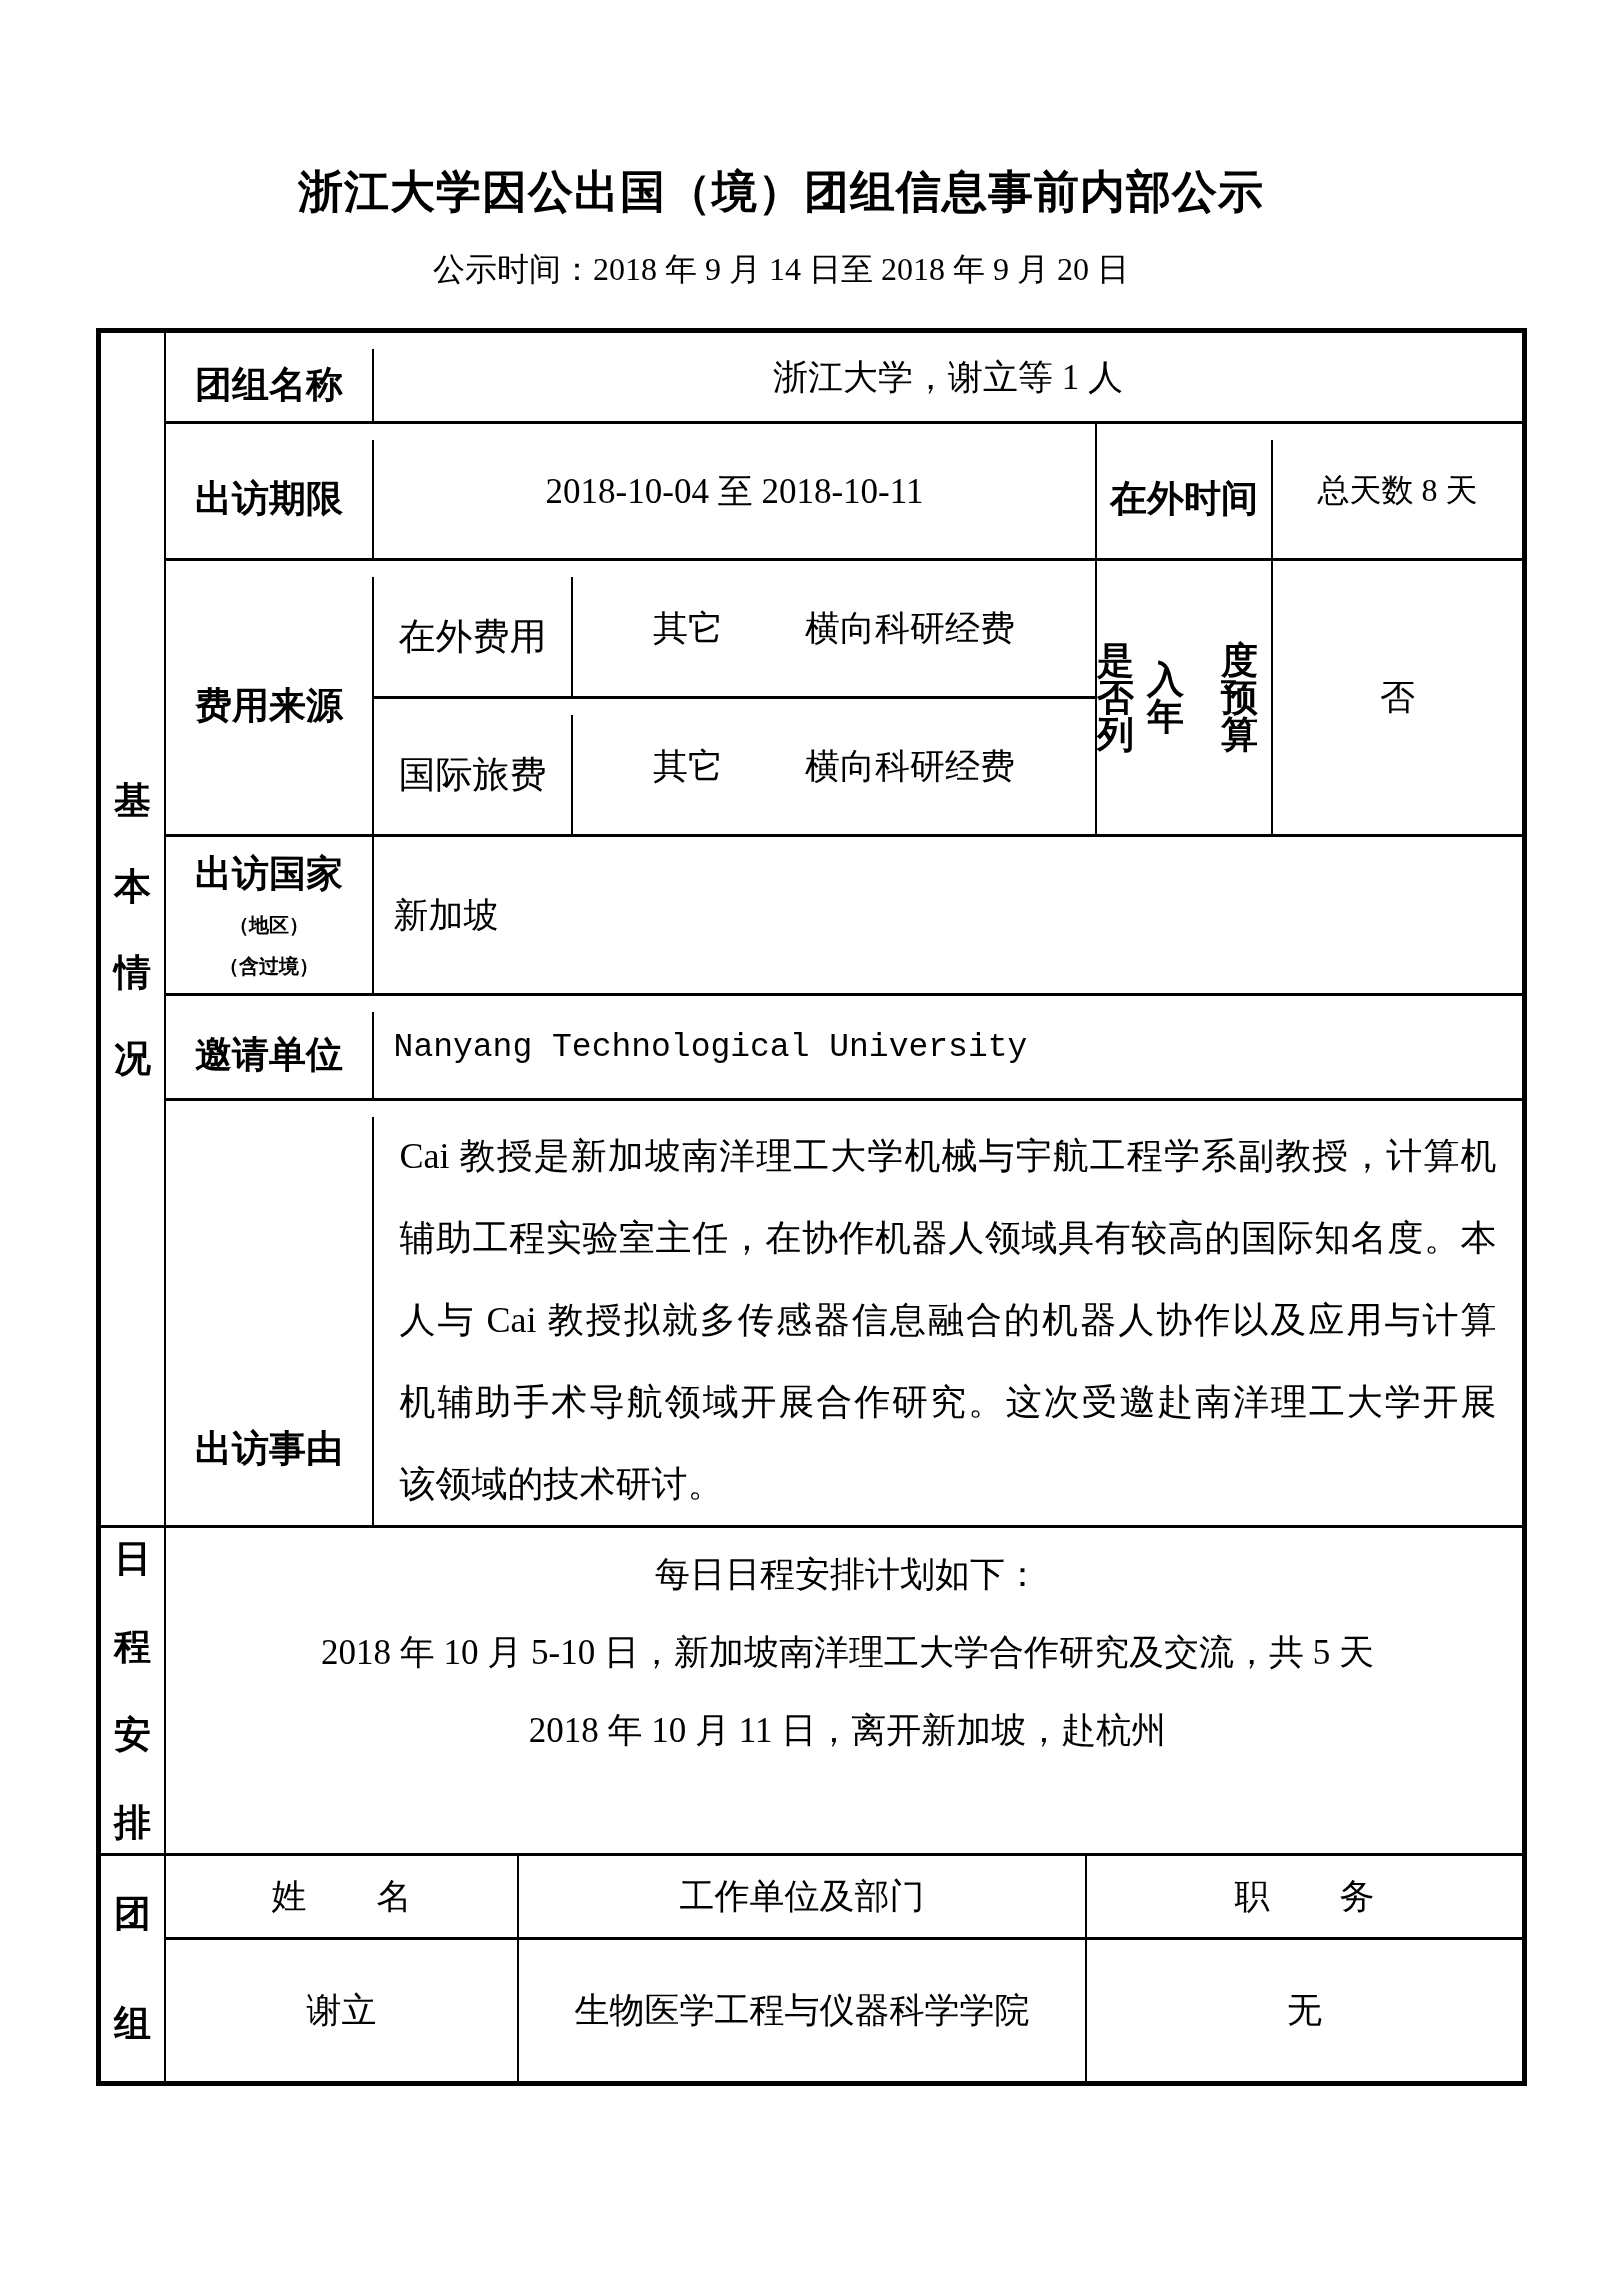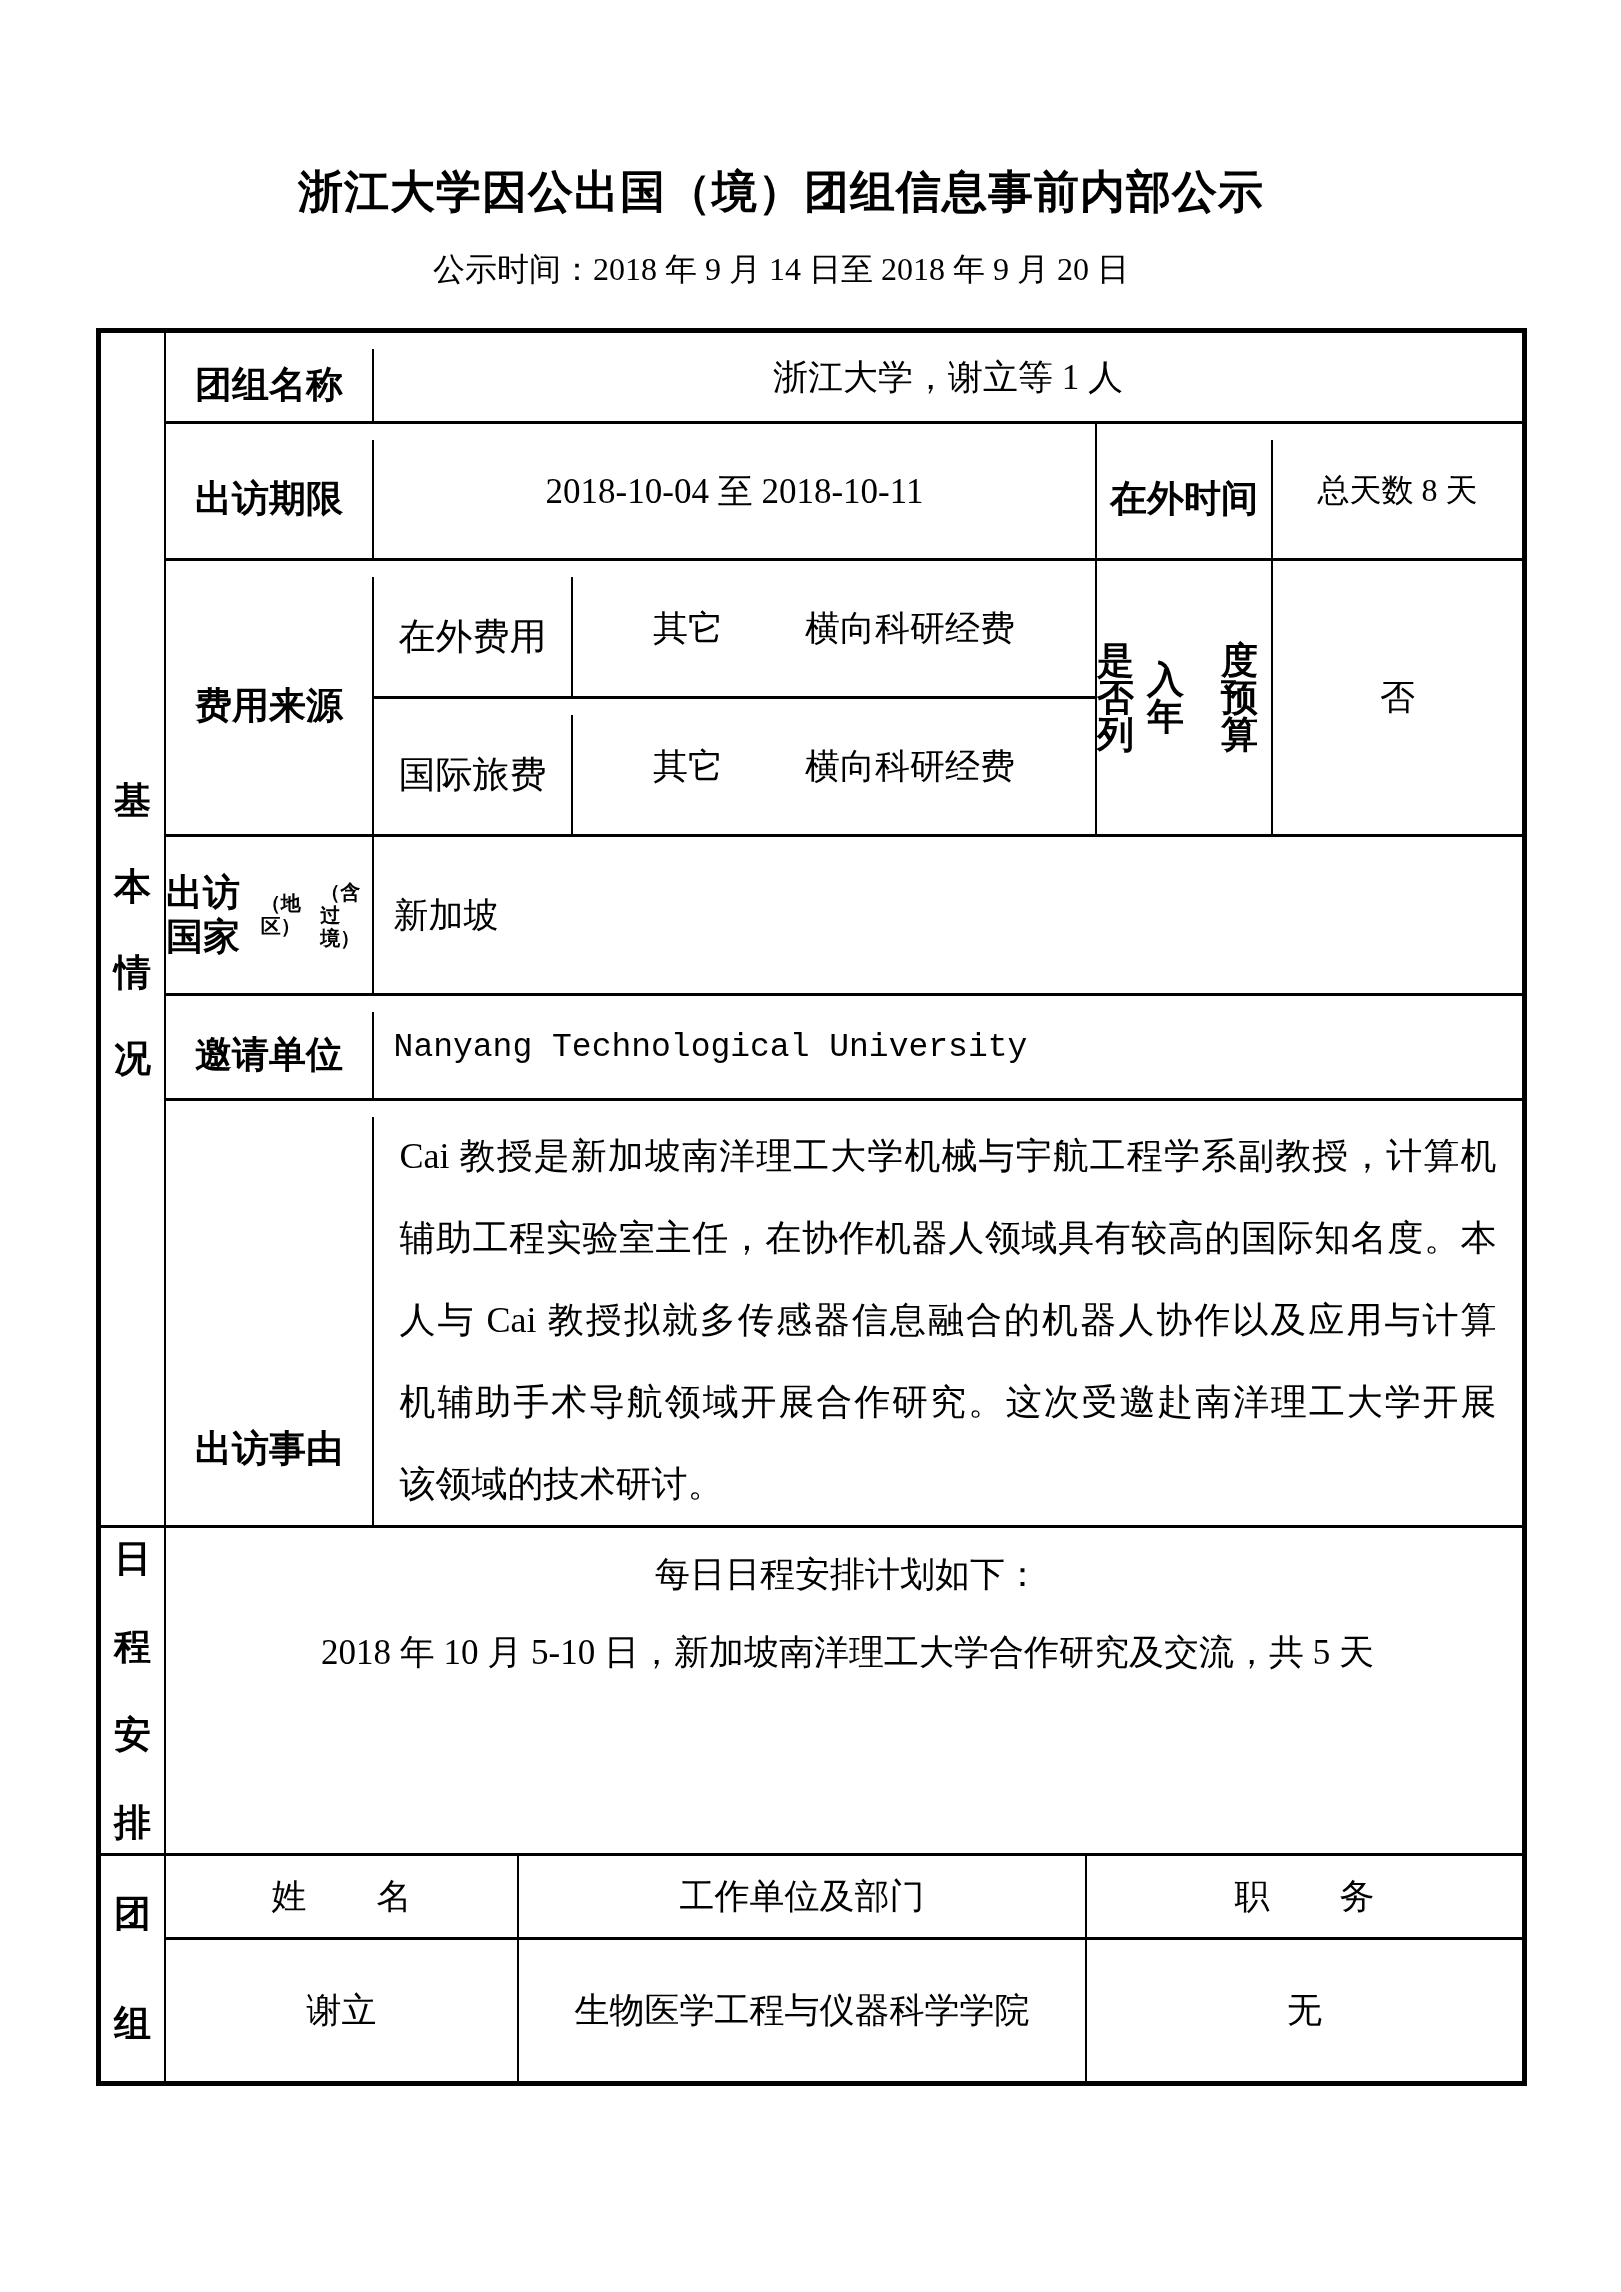--- a/index.html
+++ b/index.html
@@ -43,21 +43,21 @@
   .left { justify-content:flex-start; }
 
   
   .vlabel { flex-direction:column; font-family:"Liberation Sans", sans-serif;
             font-weight:bold; font-size:37px; line-height:1; }
   .v-basic { gap:49px; }
   .v-sched { gap:51px; }
   .v-team  { gap:73px; }
 
   
-  .country-label { gap:18px; }
+  .country-label { flex-direction:column; gap:18px; }
   .country-label .big { font-family:"Liberation Sans", sans-serif; font-weight:bold; font-size:37px; line-height:1.2; }
   .country-label .small { font-family:"Liberation Sans", sans-serif; font-weight:bold; font-size:20px; line-height:1.15; }
 
   
   .fee-val { gap:82px; font-size:35px; }
 
   
   .budget { justify-content:space-evenly; padding:13.7px 0; }
   .budget div { font-family:"Liberation Sans", sans-serif; font-weight:bold; font-size:37px; line-height:1; }
 
@@ -143,20 +143,21 @@
     <div class="grid g-sched">
       <div class="cell vlabel v-sched br bb" style="grid-column:1; grid-row:1;">
           <span>日</span>
           <span>程</span>
           <span>安</span>
           <span>排</span>
         </div>
       <div class="cell sched-cell bb" style="grid-column:2; grid-row:1;">
         <div class="sline">每日日程安排计划如下：</div>
         <div class="sline">2018 年 10 月 5-10 日，新加坡南洋理工大学合作研究及交流，共 5 天</div>
+        <div class="sline">2018 年 10 月 11 日，离开新加坡，赴杭州</div>
       </div>
     </div>
 
     <div class="grid g-members">
       <div class="cell vlabel v-team br" style="grid-column:1; grid-row:1 / span 2;">
           <span>团</span>
           <span>组</span>
         </div>
 
       <div class="cell content br bb" style="grid-column:2; grid-row:1;">姓　　名</div>

